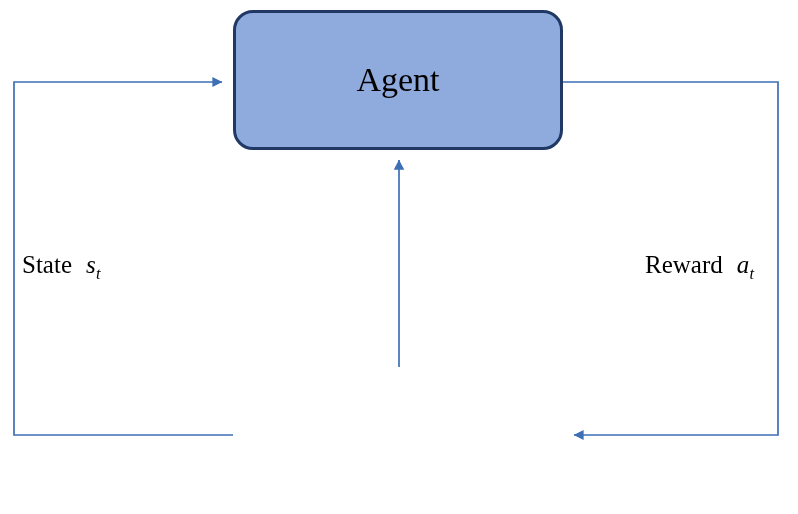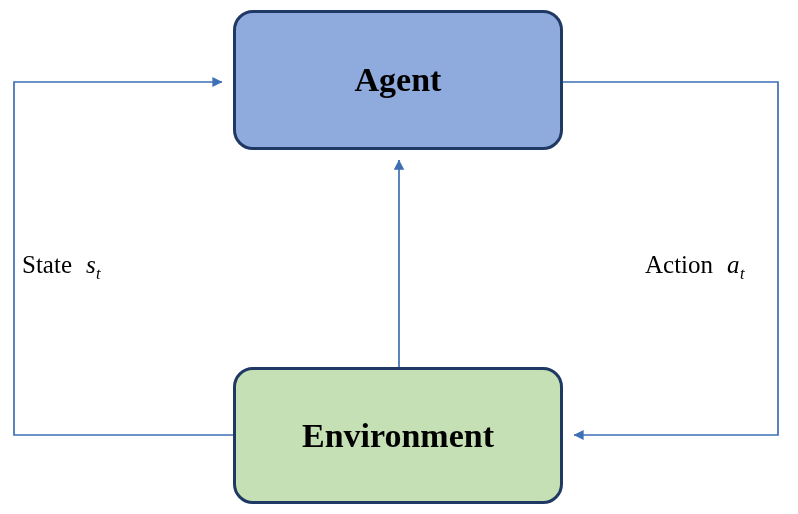--- a/index.html
+++ b/index.html
@@ -26,21 +26,20 @@
     position: absolute;
     box-sizing: border-box;
     display: flex;
     align-items: center;
     justify-content: center;
     border: 3px solid #1F3864;
     border-radius: 20px;
     font-family: "Liberation Serif", "DejaVu Serif", serif;
     color: #000000;
     z-index: 2;
-    font-weight: bold;
   }
   #agent-node {
     left: 233px;
     top: 10px;
     width: 330px;
     height: 140px;
     background: #8FAADC;
     font-size: 34px;
   }
   #environment-node {
@@ -99,26 +98,23 @@
 
     <path d="M 399,367 L 399,160" fill="none" stroke="#3D6FB5" stroke-width="1.7" marker-end="url(#arrowUp)"></path>
 
     <path d="M 563,82 L 778,82 L 778,435 L 574,435" fill="none" stroke="#3D6FB5" stroke-width="1.7" marker-end="url(#arrowLeftHead)"></path>
   </svg>
 
   <div id="agent-node" class="node">
     <span>Agent</span>
   </div>
 
-  <div id="environment-node" class="node">
-    <span>Environment</span>
-  </div>
 
   <div id="state-label" class="edge-label">
     <span>State</span><span class="var"><span>s</span><sub>t</sub></span>
   </div>
 
 
   <div id="action-label" class="edge-label">
-    <span>Action</span><span class="var"><span>a</span><sub>t</sub></span>
+    <span>Reward</span><span class="var"><span>a</span><sub>t</sub></span>
   </div>
 
 </div>
 
 </body></html>

